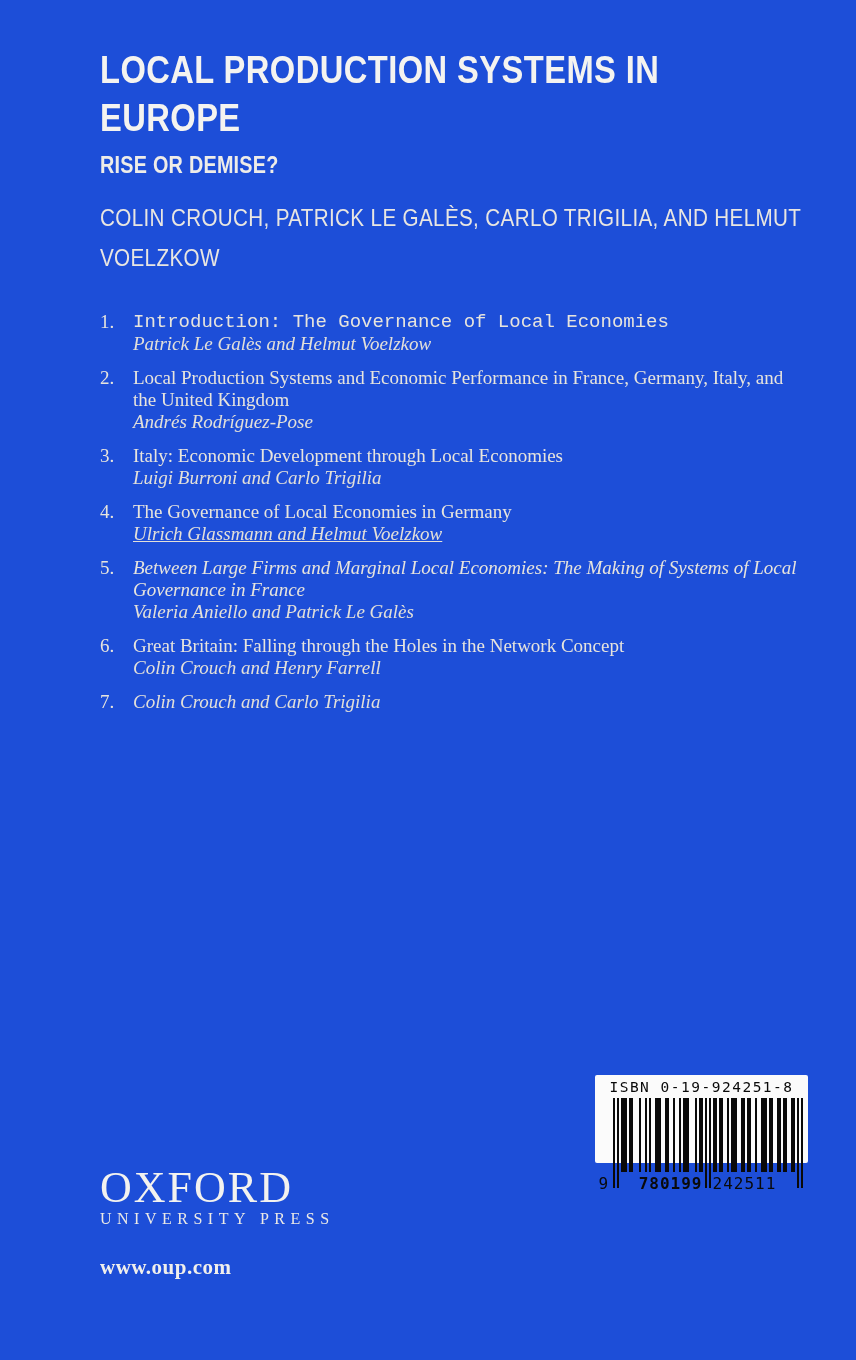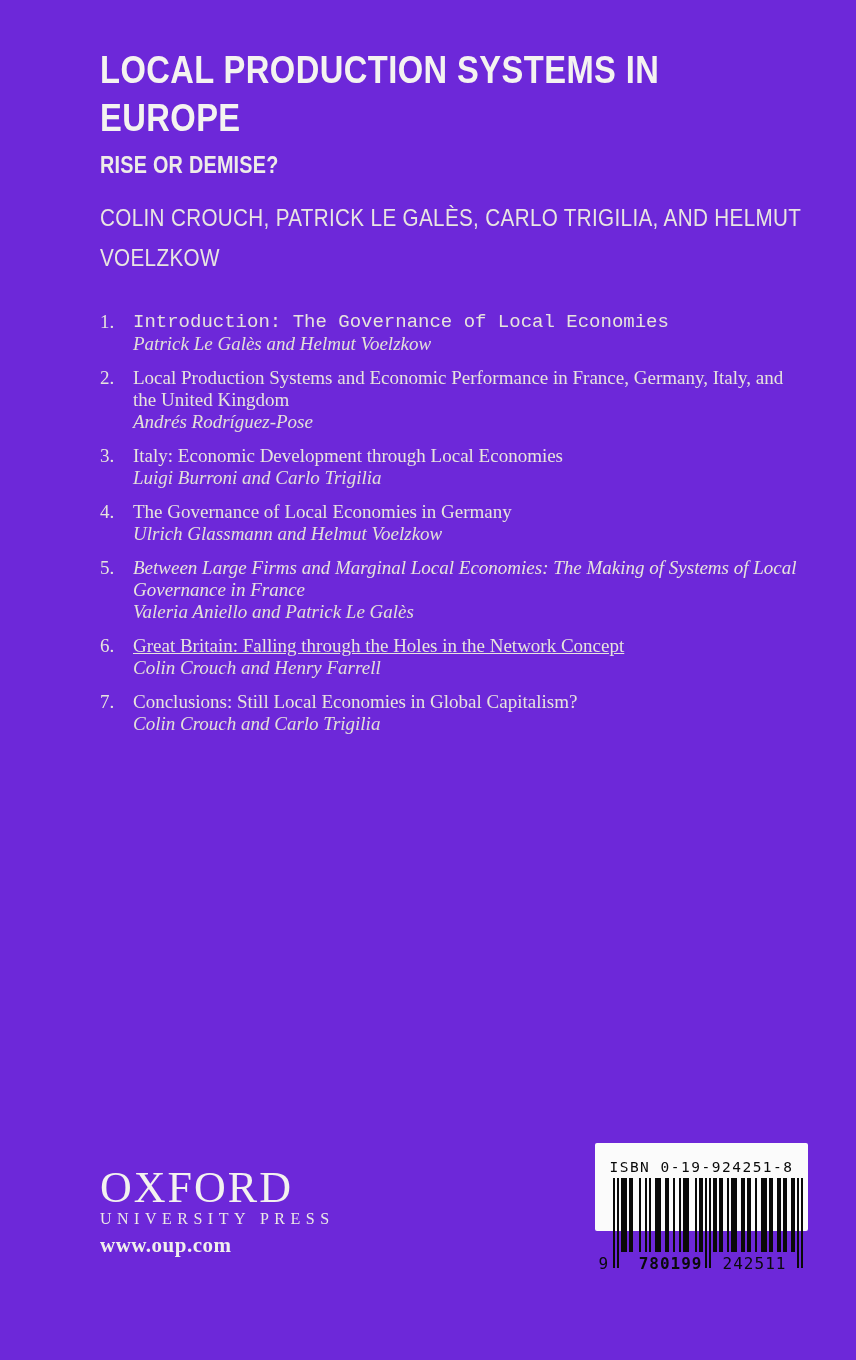--- a/index.html
+++ b/index.html
@@ -5,21 +5,21 @@
   html, body { margin: 0; padding: 0; }
   body {
     width: 856px; height: 1360px;
     background: #000;
     position: relative;
     overflow: hidden;
     font-family: "Liberation Sans", sans-serif;
   }
   .cover {
     position: absolute; inset: 0;
-    background: #6d28d9;
+    background: #1d4ed8;
     color: #ece9e4;
   }
 
   
   .header {
     position: absolute; left: 100px; top: 46px; width: 860px;
     transform: scaleX(0.86); transform-origin: 0 0;
   }
   .title-line {
     display: block;
@@ -61,51 +61,51 @@
     letter-spacing: 2px;
     color: #f3f2ef;
   }
   .ox-imprint {
     margin-top: 0;
     font: 400 16px/18px "Liberation Serif", serif;
     letter-spacing: 5.5px;
     color: #eceae6;
   }
   .ox-web {
-    margin-top: 5px;
+    margin-top: 27px;
     font: 700 21px/24px "Liberation Serif", serif;
     letter-spacing: 0.5px;
     color: #f0efec;
   }
 
   
   .barcode-box {
-    position: absolute; left: 595px; top: 1143px;
+    position: absolute; left: 595px; top: 1075px;
     width: 213px; height: 88px;
     background: #fbfbfb;
     border-radius: 2px;
     box-sizing: border-box;
-    padding-top: 15px;
+    padding-top: 3px;
     color: #0a0a0a;
   }
   .isbn-label {
     text-align: center;
     font: 400 14.5px/18px "DejaVu Sans Mono", monospace;
     letter-spacing: 1.5px;
     white-space: nowrap;
   }
   .bars-wrap { position: relative; width: 206px; height: 95px; margin: 2px auto 0; }
   .bars-wrap svg { position: absolute; left: 14px; top: 0; }
   .ean-digit {
     position: absolute; bottom: 1px;
     font: 400 16px/16px "DejaVu Sans Mono", monospace;
   }
   .ean-first { left: 0; }
   .ean-g1 { left: 20px; width: 84px; text-align: right; letter-spacing: 1px; font-weight: bold; }
-  .ean-g2 { left: 114px; width: 84px; text-align: center; letter-spacing: 1px; margin-top: 48px; }
+  .ean-g2 { left: 114px; width: 84px; letter-spacing: 1px; margin-top: 48px; }
 </style>
 </head>
 <body>
 
 <div class="cover">
 
   <div class="header">
     <h1 style="margin:0; font-size:inherit; font-weight:inherit;">
       <span class="title-line">LOCAL PRODUCTION SYSTEMS IN</span>
       <span class="title-line">EUROPE</span>
@@ -139,44 +139,43 @@
       <span class="ch-body">
         <span class="ch-title" style="display:block;">Italy: Economic Development through Local Economies</span>
         <span class="ch-authors" style="display:block;">Luigi Burroni and Carlo Trigilia</span>
       </span>
     </li>
 
     <li>
       <span class="num">4.</span>
       <span class="ch-body">
         <span class="ch-title" style="display:block;">The Governance of Local Economies in Germany</span>
-        <span class="ch-authors" style="display:block;">Ulrich Glassmann and Helmut Voelzkow</span>
+        <span class="ch-authors" style="display:block;text-decoration:underline;">Ulrich Glassmann and Helmut Voelzkow</span>
       </span>
     </li>
 
     <li>
       <span class="num">5.</span>
       <span class="ch-body">
         <span class="ch-title" style="display:block;font-style:italic;">Between Large Firms and Marginal Local Economies: The Making of Systems of Local Governance in France</span>
         <span class="ch-authors" style="display:block;">Valeria Aniello and Patrick Le Galès</span>
       </span>
     </li>
 
     <li>
       <span class="num">6.</span>
       <span class="ch-body">
-        <span class="ch-title" style="display:block;text-decoration:underline;">Great Britain: Falling through the Holes in the Network Concept</span>
+        <span class="ch-title" style="display:block;">Great Britain: Falling through the Holes in the Network Concept</span>
         <span class="ch-authors" style="display:block;">Colin Crouch and Henry Farrell</span>
       </span>
     </li>
 
     <li>
       <span class="num">7.</span>
       <span class="ch-body">
-        <span class="ch-title" style="display:block;">Conclusions: Still Local Economies in Global Capitalism?</span>
         <span class="ch-authors" style="display:block;">Colin Crouch and Carlo Trigilia</span>
       </span>
     </li>
   </ol>
 
   <div class="publisher">
     <div class="ox-name">OXFORD</div>
     <div class="ox-imprint">UNIVERSITY PRESS</div>
     <div class="ox-web">www.oup.com</div>
   </div>

